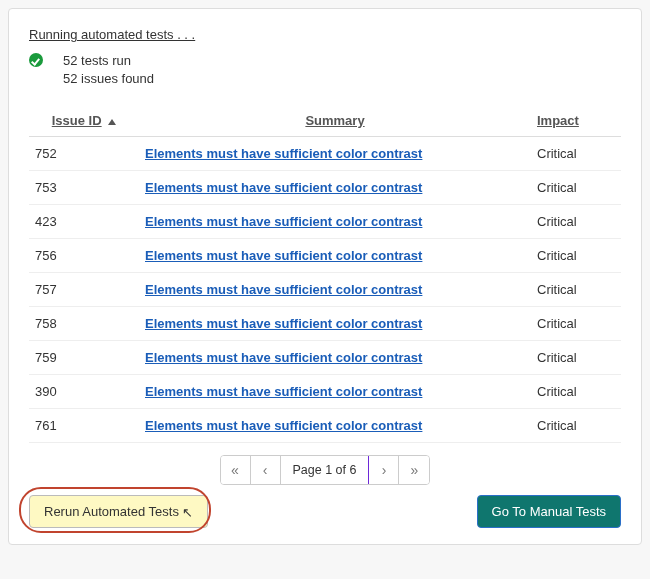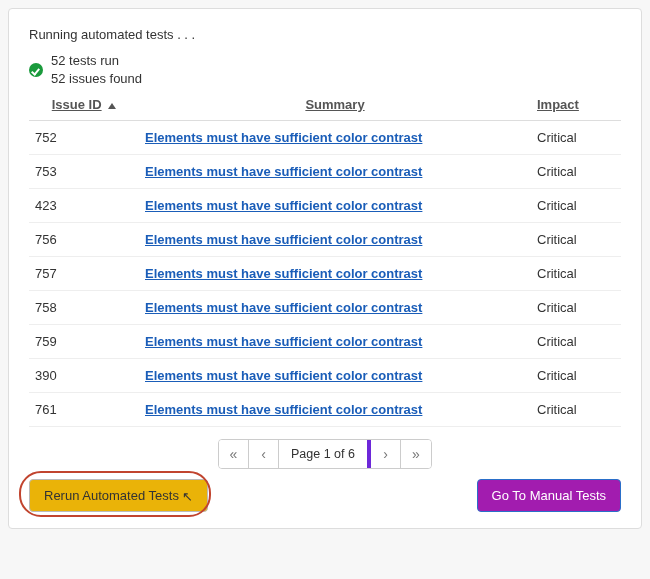--- a/index.html
+++ b/index.html
@@ -15,28 +15,29 @@
     background: #fff;
     border: 1px solid #ddd;
     border-radius: 4px;
     padding: 18px 20px 16px 20px;
     position: relative;
   }
   .status-title {
     font-size: 13px;
     color: #333;
     margin-bottom: 10px;
+    text-decoration: underline;
   }
   .status-line {
     display: flex;
-    align-items: center;
-    gap: 8px;
-    font-size: 13px;
-    color: #333;
-    margin-bottom: 2px;
+    align-items: flex-start;
+    gap: 20px;
+    font-size: 13px;
+    color: #333;
+    margin-bottom: 18px;
   }
   .check-icon {
     width: 14px; height: 14px;
     background: #1a9a3c;
     border-radius: 50%;
     position: relative;
     flex: none;
     margin-top: 1px;
   }
   .check-icon::after {
@@ -114,47 +115,47 @@
     cursor: pointer;
     user-select: none;
   }
   .pager-label {
     padding: 0 12px;
     display: flex;
     align-items: center;
     font-size: 12.5px;
     color: #333;
     background: #fff;
-    border-right: 4px solid #6d28d9;
+    border-right: 1px solid #6d28d9;
   }
   .pager-btn:last-child { border-right: none; }
   .footer {
     display: flex;
     justify-content: space-between;
     align-items: center;
     margin-top: 10px;
     position: relative;
   }
   .btn {
     font-size: 13px;
     padding: 8px 14px;
     border-radius: 4px;
     cursor: pointer;
     border: 1px solid transparent;
     display: inline-flex;
     align-items: center;
     gap: 3px;
   }
   .btn-default {
-    background: #eab308;
+    background: #fef9c3;
     border-color: #bbb;
     color: #333;
   }
   .btn-primary {
-    background: #a21caf;
+    background: #0f766e;
     color: #fff;
     border-color: #2a6fc9;
   }
   .highlight-ring {
     position: absolute;
     border: 2.5px solid #c1442e;
     border-radius: 22px;
     pointer-events: none;
   }
   .cursor-icon {

